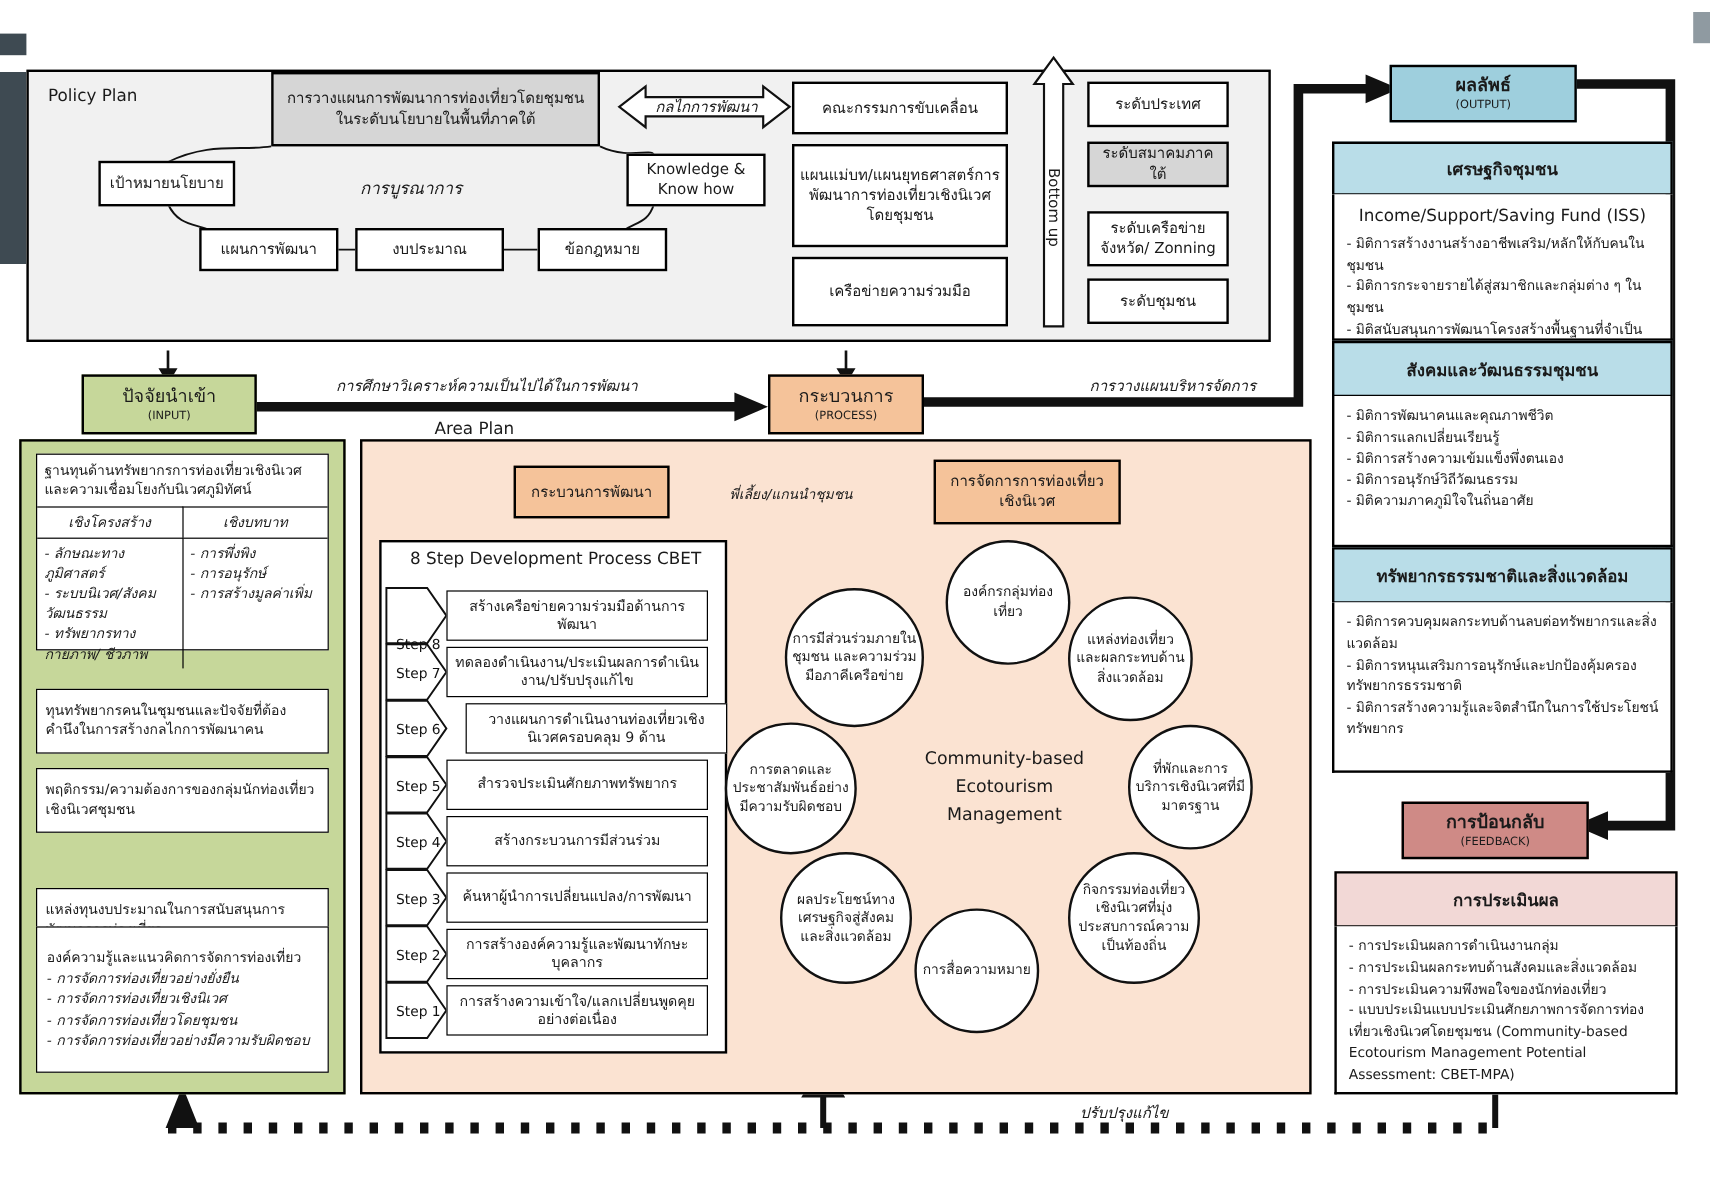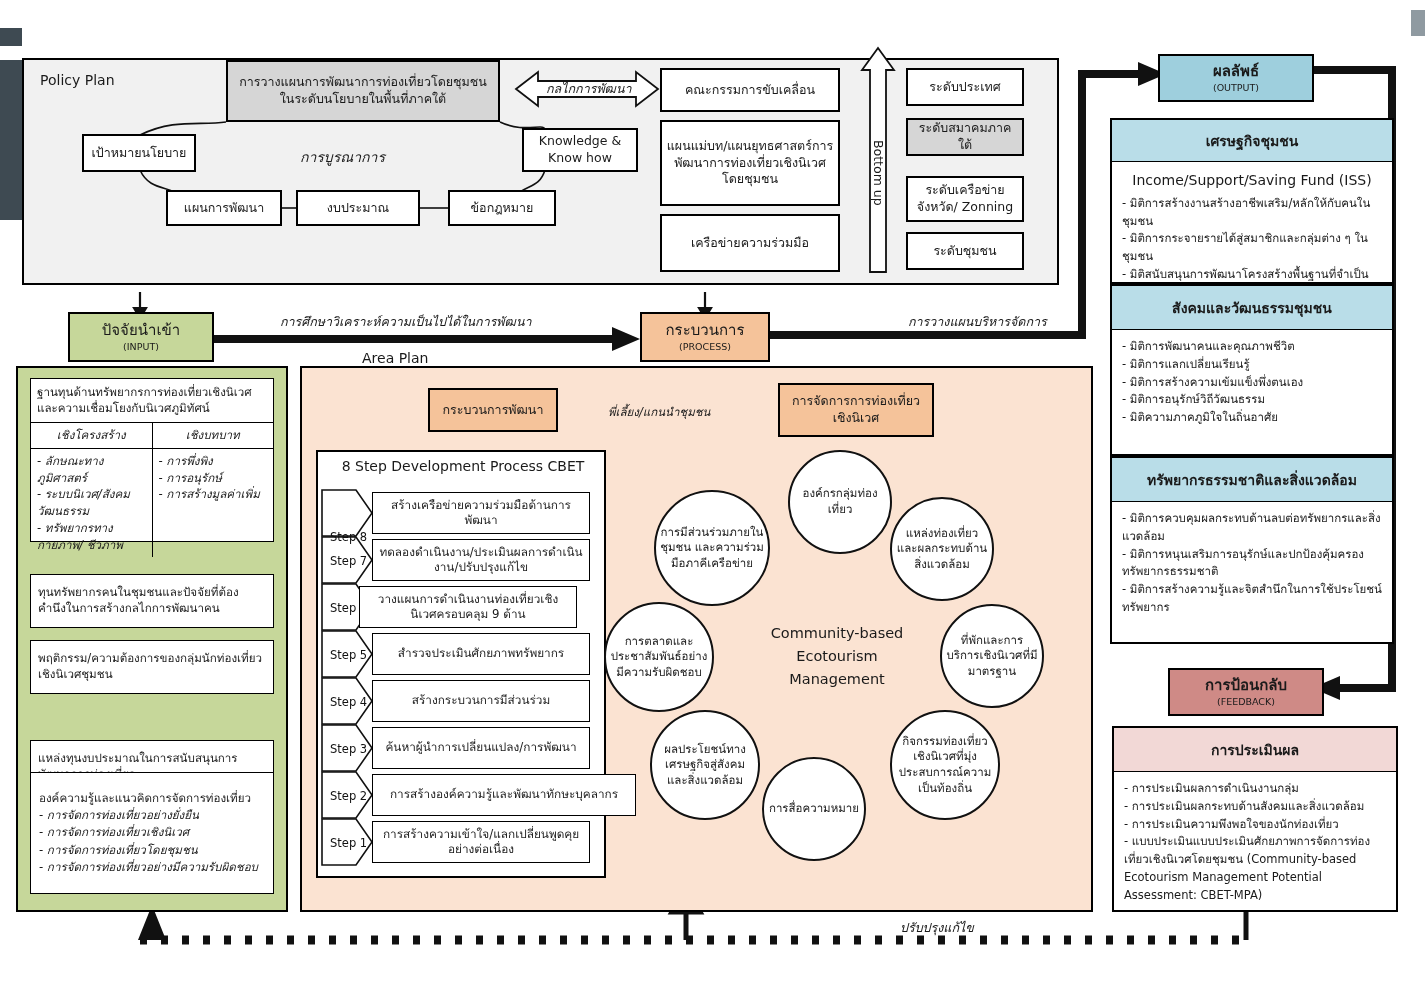--- a/index.html
+++ b/index.html
@@ -204,25 +204,25 @@
 <div class="steparrow" style="left:324px;top:552px;width:44px;height:18px;">Step 7</div>
 <div class="steparrow" style="left:324px;top:599px;width:44px;height:18px;">Step 6</div>
 <div class="steparrow" style="left:324px;top:646px;width:44px;height:18px;">Step 5</div>
 <div class="steparrow" style="left:324px;top:693px;width:44px;height:18px;">Step 4</div>
 <div class="steparrow" style="left:324px;top:740px;width:44px;height:18px;">Step 3</div>
 <div class="steparrow" style="left:324px;top:787px;width:44px;height:18px;">Step 2</div>
 <div class="steparrow" style="left:324px;top:834px;width:44px;height:18px;">Step 1</div>
 
 <div class="steptxt" style="left:372px;top:492px;width:218px;height:42px;">สร้างเครือข่ายความร่วมมือด้านการพัฒนา</div>
 <div class="steptxt" style="left:372px;top:539px;width:218px;height:42px;">ทดลองดำเนินงาน/ประเมินผลการดำเนินงาน/ปรับปรุงแก้ไข</div>
-<div class="steptxt" style="left:359px;top:586px;width:218px;height:42px;">วางแผนการดำเนินงานท่องเที่ยวเชิงนิเวศครอบคลุม 9 ด้าน</div>
+<div class="steptxt" style="left:388px;top:586px;width:218px;height:42px;">วางแผนการดำเนินงานท่องเที่ยวเชิงนิเวศครอบคลุม 9 ด้าน</div>
 <div class="steptxt" style="left:372px;top:633px;width:218px;height:42px;">สำรวจประเมินศักยภาพทรัพยากร</div>
 <div class="steptxt" style="left:372px;top:680px;width:218px;height:42px;">สร้างกระบวนการมีส่วนร่วม</div>
 <div class="steptxt" style="left:372px;top:727px;width:218px;height:42px;">ค้นหาผู้นำการเปลี่ยนแปลง/การพัฒนา</div>
-<div class="steptxt" style="left:372px;top:774px;width:264px;height:42px;">การสร้างองค์ความรู้และพัฒนาทักษะบุคลากร</div>
+<div class="steptxt" style="left:372px;top:774px;width:218px;height:42px;">การสร้างองค์ความรู้และพัฒนาทักษะบุคลากร</div>
 <div class="steptxt" style="left:372px;top:821px;width:218px;height:42px;">การสร้างความเข้าใจ/แลกเปลี่ยนพูดคุยอย่างต่อเนื่อง</div>
 
 <div class="lbl" style="left:762px;top:622px;width:150px;text-align:center;font-size:14.5px;line-height:1.6;white-space:pre-line;">Community-based
 Ecotourism
 Management</div>
 
 <div class="circ" style="left:788px;top:450px;width:104px;height:104px;">องค์กรกลุ่มท่องเที่ยว</div>
 <div class="circ" style="left:890px;top:497px;width:104px;height:104px;">แหล่งท่องเที่ยวและผลกระทบด้านสิ่งแวดล้อม</div>
 <div class="circ" style="left:940px;top:604px;width:104px;height:104px;">ที่พักและการบริการเชิงนิเวศที่มีมาตรฐาน</div>
 <div class="circ" style="left:890px;top:710px;width:110px;height:110px;">กิจกรรมท่องเที่ยวเชิงนิเวศที่มุ่งประสบการณ์ความเป็นท้องถิ่น</div>

